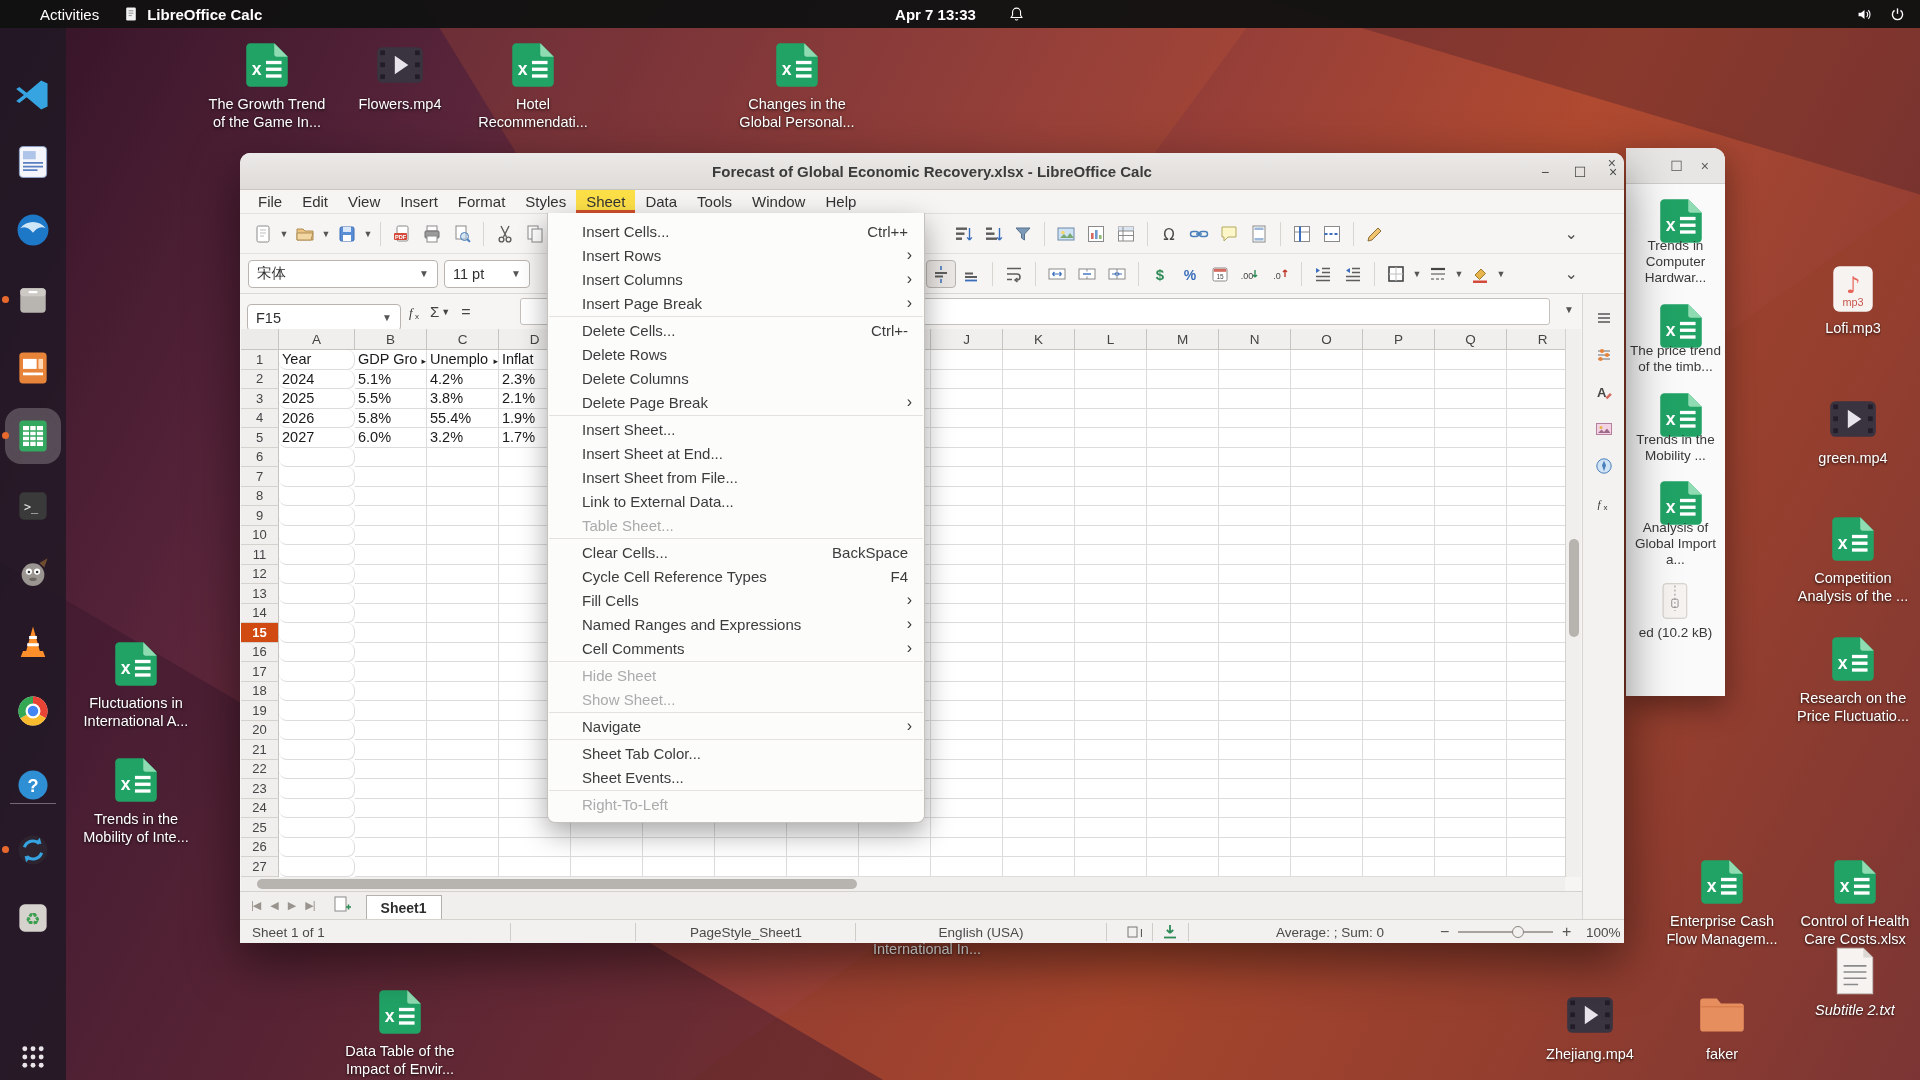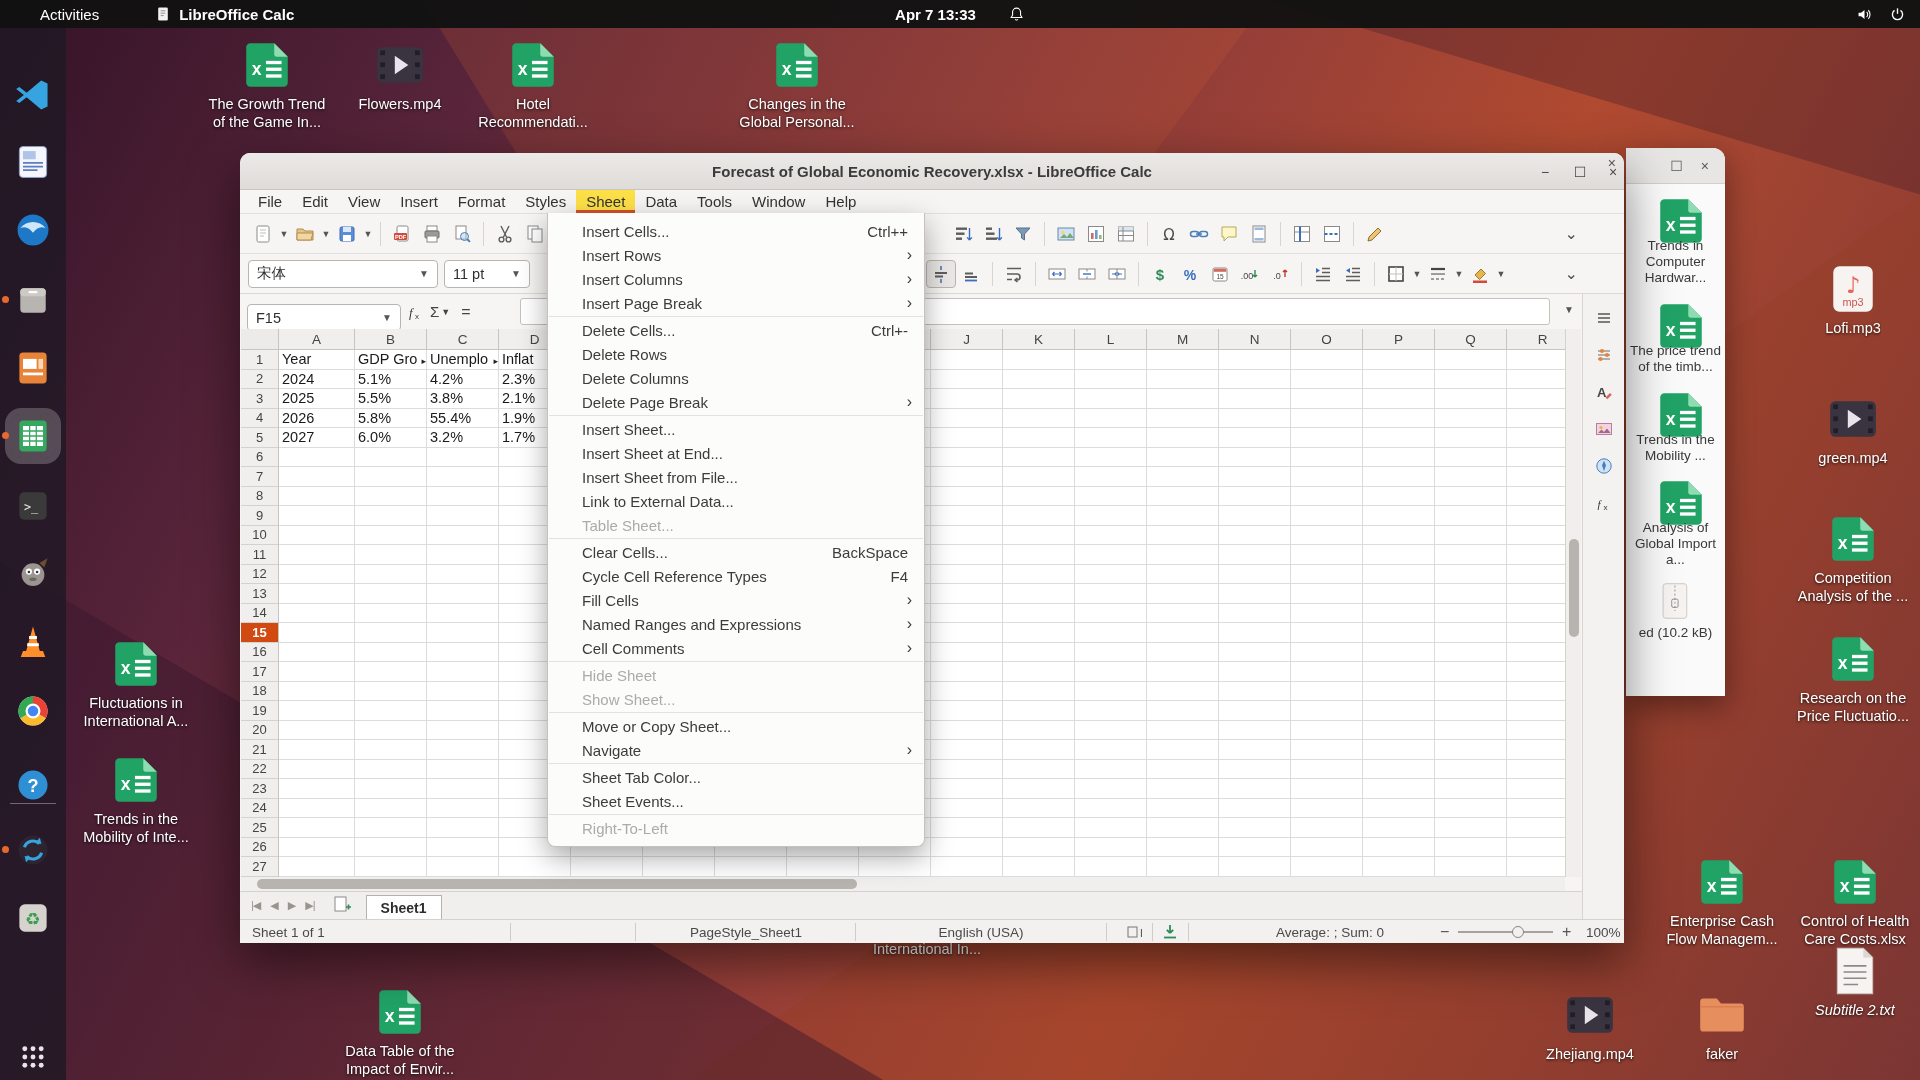--- a/index.html
+++ b/index.html
@@ -11,21 +11,21 @@
     background:linear-gradient(118deg,#331327 0%,#58243a 20%,#8c3a3b 45%,#b04a30 66%,#943f33 82%,#6b303c 100%); }
   .facet { position:absolute; inset:0; }
   .f1 { clip-path:polygon(36% 100%,100% 18%,100% 100%); background:rgba(150,62,40,.38); }
   .f2 { clip-path:polygon(0 52%,46% 100%,0 100%); background:rgba(56,22,44,.45); }
   .f3 { clip-path:polygon(22% 0,66% 0,42% 58%); background:rgba(196,92,52,.22); }
   .f4 { clip-path:polygon(66% 0,100% 0,100% 18%); background:rgba(70,28,40,.35); }
 
   
   #topbar { position:absolute; left:0; top:0; width:1920px; height:28px; background:rgba(18,18,18,.97);
     color:#fff; font-size:15px; display:flex; align-items:center; z-index:60; }
-  #topbar .tb-left { display:flex; align-items:center; gap:56px; padding-left:40px; }
+  #topbar .tb-left { display:flex; align-items:center; gap:24px; padding-left:40px; }
   #topbar .appname { display:flex; align-items:center; gap:8px; font-weight:bold; }
   #topbar .tb-center { position:absolute; left:50%; transform:translateX(-50%); display:flex; align-items:center; gap:32px; font-weight:bold; }
   #topbar .tb-right { position:absolute; right:14px; display:flex; align-items:center; gap:16px; }
   .tb-ic svg { display:block; }
 
   
   #dock { position:absolute; left:0; top:28px; width:66px; height:1052px; background:rgba(32,24,36,.82); z-index:55; }
   .dock-item { position:absolute; left:11px; width:44px; height:44px; border-radius:10px; display:flex; align-items:center; justify-content:center; }
   .dock-item.active { background:rgba(255,255,255,.22); outline:6px solid rgba(255,255,255,.22); }
   .dock-dot { position:absolute; left:2px; width:7px; height:7px; border-radius:50%; background:#e8692e; }
@@ -95,21 +95,21 @@
   .colhdr { flex:0 0 72px; width:72px; border-right:1px solid #c8c4c0; font-size:13.5px; color:#444;
     display:flex; align-items:center; justify-content:center; }
   .colhdr.colA { flex:0 0 76px; width:76px; }
   #grid { position:absolute; left:1px; top:197px; width:1324px; height:527px; overflow:hidden; background:#fff; }
   .grow { display:flex; height:19.5px; }
   .rh { flex:0 0 38px; width:38px; background:#f1efed; border-right:1px solid #c8c4c0; border-bottom:1px solid #d5d2ce;
     font-size:13px; color:#444; display:flex; align-items:center; justify-content:center; }
   .rh.sel { background:#d14a11; color:#fff; font-weight:bold; }
   .cell { flex:0 0 72px; width:72px; border-right:1px solid #dcdcdc; border-bottom:1px solid #dcdcdc;
     font-size:14.5px; color:#1a1a1a; line-height:18px; padding-left:3px; white-space:nowrap; overflow:hidden; position:relative; }
-  .cell.colA { flex:0 0 76px; width:76px; }
+  .cell.colA { flex:0 0 76px; width:76px;border-radius:8px; }
   .cell.of::after { content:"\25B8"; position:absolute; right:0; top:2px; font-size:9px; color:#222; }
 
   #vscroll { position:absolute; left:1325px; top:176px; width:16px; height:548px; background:#f1efed; border-left:1px solid #d5d2ce; }
   #vthumb { position:absolute; left:3px; top:210px; width:10px; height:98px; background:#b7b3ae; border-radius:5px; }
   #hscroll { position:absolute; left:1px; top:724px; width:1324px; height:14px; background:#f1efed; }
   #hthumb { position:absolute; left:16px; top:2px; width:600px; height:10px; background:#b7b3ae; border-radius:5px; }
 
   #tabbar { position:absolute; left:0; top:738px; right:42px; height:28px; background:#f1efed; border-top:1px solid #d5d2ce;
     display:flex; align-items:center; padding-left:8px; font-size:14px; color:#9a948e; gap:4px; }
   .tab-nav { letter-spacing:-1px; font-size:11px; padding:0 3px; }
@@ -1489,23 +1489,20 @@
     </div>
     <div class="sm-sep"></div>
     <div class="smi disabled">
       <span>Hide Sheet</span>
     </div>
     <div class="smi disabled">
       <span>Show Sheet...</span>
     </div>
     <div class="sm-sep"></div>
     <div class="smi">
-      <span>Move or Copy Sheet...</span>
-    </div>
-    <div class="smi">
       <span>Navigate</span>
       <span class="sub">›</span>
     </div>
     <div class="sm-sep"></div>
     <div class="smi">
       <span>Sheet Tab Color...</span>
     </div>
     <div class="smi">
       <span>Sheet Events...</span>
     </div>

